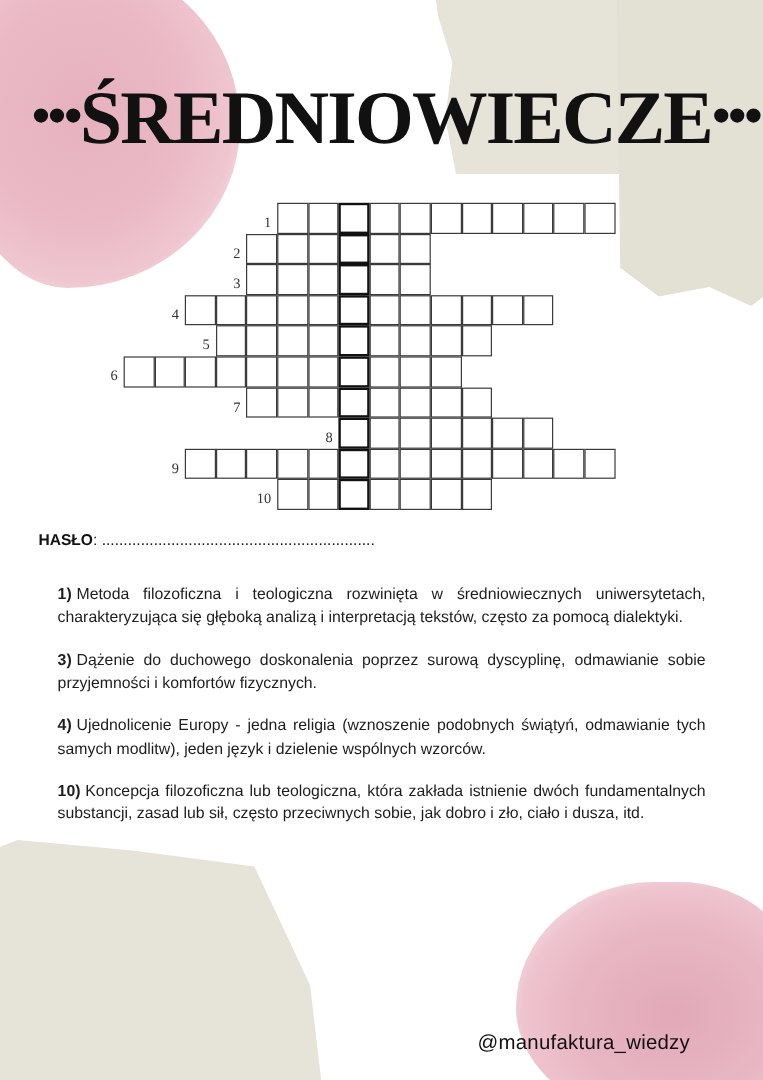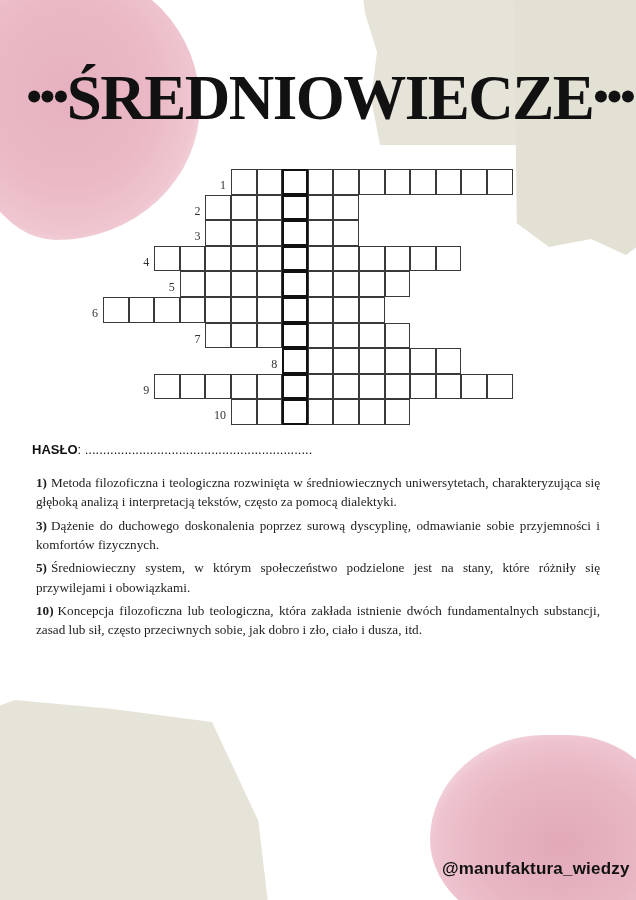--- a/index.html
+++ b/index.html
@@ -62,28 +62,27 @@
       position: absolute; left: 32px; top: 441px; font-size: 13px; line-height: 18px;
       color: #111;
       text-align: center;
     }
     .haslo b { font-weight: bold; }
 
     .clues {
       position: absolute; left: 32px; top: 469px; width: 572px;
       font-size: 13.2px; line-height: 19.35px; color: #1d1d1d;
     }
-    .clue { text-align: justify; text-align-last: left; margin: 4px; font-family: Liberation Serif, serif; }
+    .clue { text-align: justify; text-align-last: left; margin: 16px; }
     .clue .n { font-weight: bold; margin-right: 4px; }
 
     .handle {
       position: absolute; left: 398px; top: 858px;
-      font-weight: bold; font-size: 17px; line-height: 22px; color: #111;
+      font-weight: normal; font-size: 17px; line-height: 22px; color: #111;
       letter-spacing: 0.2px;
-      margin-left: 44px;
     }
   </style>
 </head>
 <body>
 
 <div class="deco pink-tl"></div>
 <div class="deco beige-top"></div>
 <div class="deco beige-right"></div>
 <div class="deco beige-bl"></div>
 <div class="deco pink-br"></div>
@@ -196,17 +195,17 @@
     <div class="cell" style="left: 281.6px; top: 230.4px;"></div>
   </div>
 
 <div class="haslo">
   <b>HASŁO</b><span>:</span><span> ...............................................................</span>
 </div>
 
 <div class="clues" id="clues">
     <p class="clue"><span class="n">1)</span><span>Metoda filozoficzna i teologiczna rozwinięta w średniowiecznych uniwersytetach, charakteryzująca się głęboką analizą i interpretacją tekstów, często za pomocą dialektyki.</span></p>
     <p class="clue"><span class="n">3)</span><span>Dążenie do duchowego doskonalenia poprzez surową dyscyplinę, odmawianie sobie przyjemności i komfortów fizycznych.</span></p>
-    <p class="clue"><span class="n">5)</span><span>Średniowieczny system, w którym społeczeństwo podzielone jest na stany, które różniły się przywilejami i obowiązkami.</span></p>
+    <p class="clue"><span class="n">4)</span><span>Ujednolicenie Europy - jedna religia (wznoszenie podobnych świątyń, odmawianie tych samych modlitw), jeden język i dzielenie wspólnych wzorców.</span></p>
     <p class="clue"><span class="n">10)</span><span>Koncepcja filozoficzna lub teologiczna, która zakłada istnienie dwóch fundamentalnych substancji, zasad lub sił, często przeciwnych sobie, jak dobro i zło, ciało i dusza, itd.</span></p>
   </div>
 
 <div class="handle">@manufaktura_wiedzy</div>
 
 </body></html>

